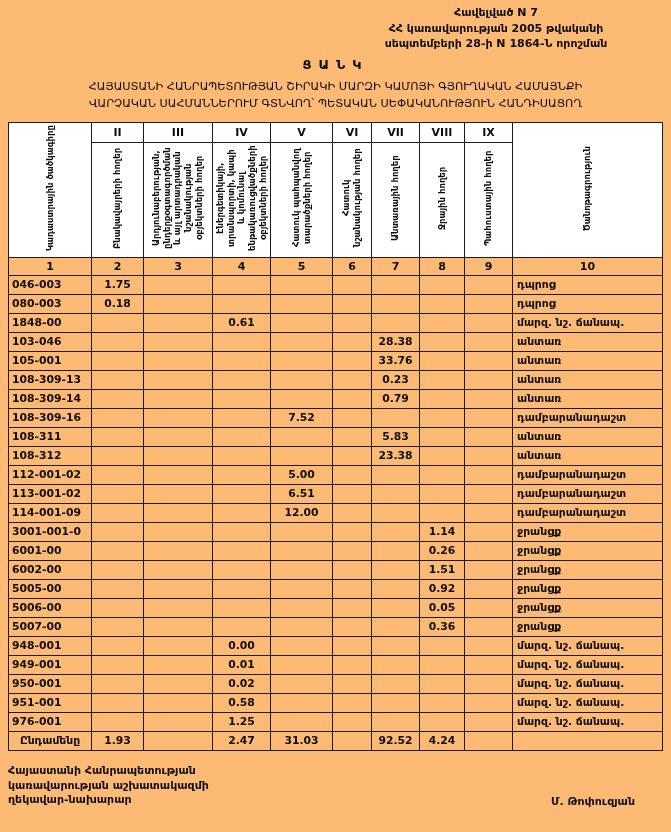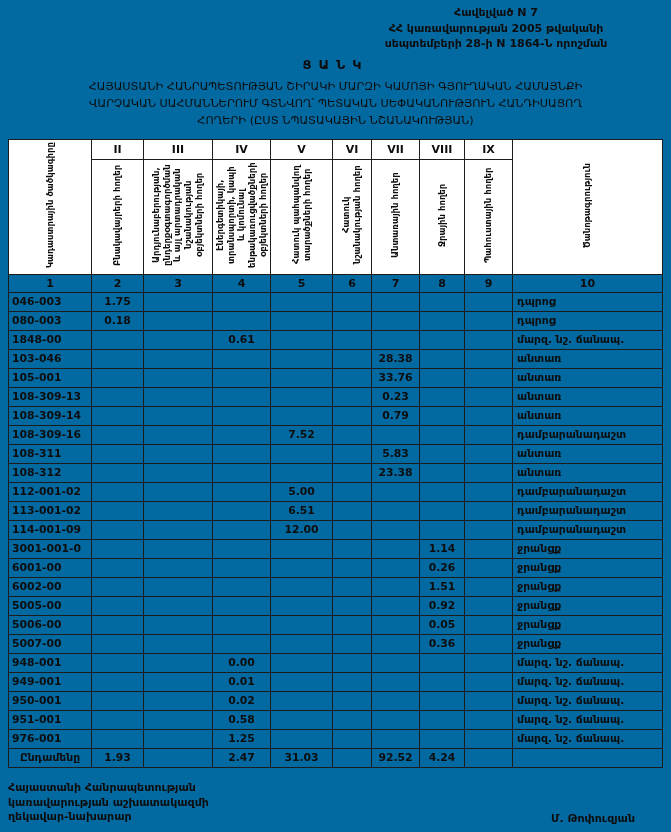--- a/index.html
+++ b/index.html
@@ -1,17 +1,17 @@
 <!DOCTYPE html>
 <html><head>
 <meta charset="utf-8">
 <style>
   html,body { margin:0; padding:0; background:#e8e8e8; }
   .page {
-    position:relative; width:671px; height:832px; background:#0369a1;
+    position:relative; width:671px; height:832px; background:#fdba74;
     font-family:"DejaVu Sans", sans-serif; color:#0d0d0d; overflow:hidden;
     box-sizing:border-box; padding:6px 8px 0 8px;
   }
   
   .appendix-block { margin-left:auto; margin-right:22px; width:290px; text-align:center;
     font-weight:bold; font-size:11px; line-height:1.3; }
   .appendix-block .apx-title { margin-bottom:2px; }
   
   .doc-title { text-align:center; font-weight:bold; font-size:13px; letter-spacing:7px; margin-top:6px; }
   .doc-subtitle { text-align:center; font-weight:normal; font-size:11.3px; line-height:1.5; margin-top:7px; }
@@ -48,21 +48,20 @@
     <div class="apx-title">Հավելված N 7</div>
     <div>ՀՀ կառավարության 2005 թվականի</div>
     <div>սեպտեմբերի 28-ի N 1864-Ն որոշման</div>
   </div>
 
   <div class="doc-title">ՑԱՆԿ</div>
 
   <div class="doc-subtitle">
     <div>ՀԱՅԱՍՏԱՆԻ ՀԱՆՐԱՊԵՏՈՒԹՅԱՆ ՇԻՐԱԿԻ ՄԱՐԶԻ ԿԱՄՈՅԻ ԳՅՈՒՂԱԿԱՆ ՀԱՄԱՅՆՔԻ</div>
     <div>ՎԱՐՉԱԿԱՆ ՍԱՀՄԱՆՆԵՐՈՒՄ ԳՏՆՎՈՂ՝ ՊԵՏԱԿԱՆ ՍԵՓԱԿԱՆՈՒԹՅՈՒՆ ՀԱՆԴԻՍԱՑՈՂ</div>
-    <div>ՀՈՂԵՐԻ (ԸՍՏ ՆՊԱՏԱԿԱՅԻՆ ՆՇԱՆԱԿՈՒԹՅԱՆ)</div>
   </div>
 
   <table>
     <colgroup>
       <col style="width:83px">
         <col style="width:52px">
         <col style="width:69px">
       <col style="width:58px">
         <col style="width:62px">
         <col style="width:39px">

